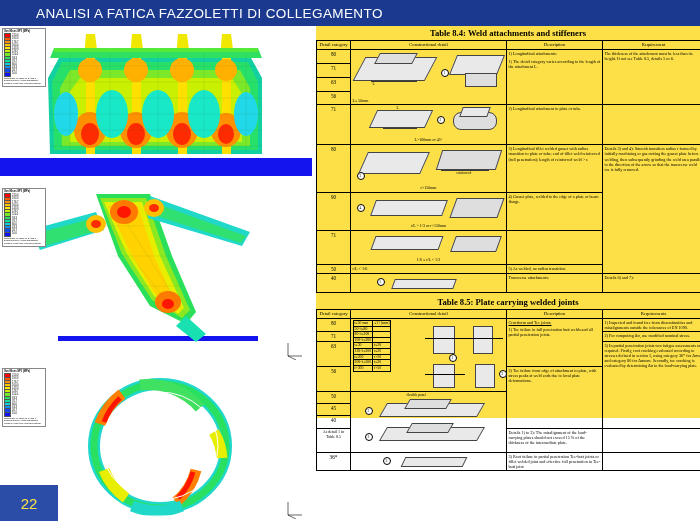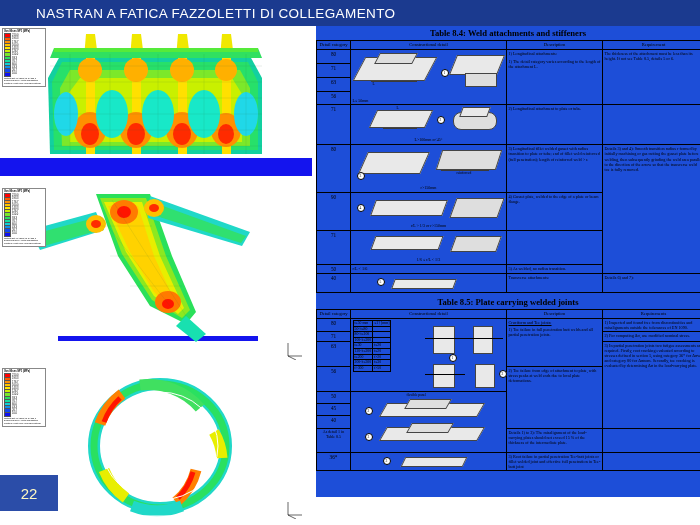--- a/index.html
+++ b/index.html
@@ -47,22 +47,22 @@
   #fig1 .canvas{position:absolute;left:0;top:0;width:312px;height:160px;}
   
   #fig2{left:0;top:160px;width:312px;height:180px;background:#ffffff;}
   
   #fig3{left:0;top:340px;width:312px;height:159px;background:#ffffff;}
 
   .axis-tri{position:absolute;right:6px;bottom:6px;width:22px;height:20px;}
 
   
   .right-col{
-    position:absolute;left:316px;top:26px;width:384px;height:471px;
-    background:#1d4ed8;
+    position:absolute;left:316px;top:26px;width:384px;height:392px;
+    background:#fde047;
   }
   .tbl-title{
     text-align:center;font-weight:bold;font-size:8.6px;
     font-family:"Liberation Serif", serif;
     margin:2px 0 2px 0;
   }
   table.gt{
     border-collapse:collapse;width:100%;
     font-size:4.2px;line-height:1.22;
     table-layout:fixed;
@@ -92,32 +92,32 @@
   .sk-plate2{position:absolute;border:0.5px solid #444;background:#dedede;}
   .sk-circ{
     position:absolute;border:0.5px solid #000;border-radius:50%;
     width:6px;height:6px;font-size:3.6px;text-align:center;line-height:6px;
     background:#fff;
   }
   .sk-label{position:absolute;font-size:3.6px;}
 
   
   .pagenum{
-    position:absolute;left:0;bottom:14px;width:58px;height:36px;
-    background:#2b4da8;color:#fef9c3;
+    position:absolute;left:0;bottom:4px;width:58px;height:36px;
+    background:#2b4da8;color:#fde047;
     font-family:"Liberation Sans", sans-serif;
     font-size:15px;display:flex;align-items:center;justify-content:center;
   }
 </style>
 </head>
 <body>
 
 <div class="header">
   <div class="bluebar-left"></div>
-  <div class="header-title">NASTRAN A FATICA  FAZZOLETTI  DI COLLEGAMENTO</div>
+  <div class="header-title">ANALISI A FATICA  FAZZOLETTI  DI COLLEGAMENTO</div>
 </div>
 
 <div class="left-col">
 
   <div class="fig" id="fig1">
     <svg class="canvas" viewBox="0 0 312 160" preserveAspectRatio="none">
       <rect x="0" y="0" width="312" height="160" fill="#ffffff"></rect>
 
       <rect x="0" y="132" width="312" height="28" fill="#1414ee"></rect>
       <rect x="0" y="150" width="312" height="10" fill="#ffffff"></rect>

